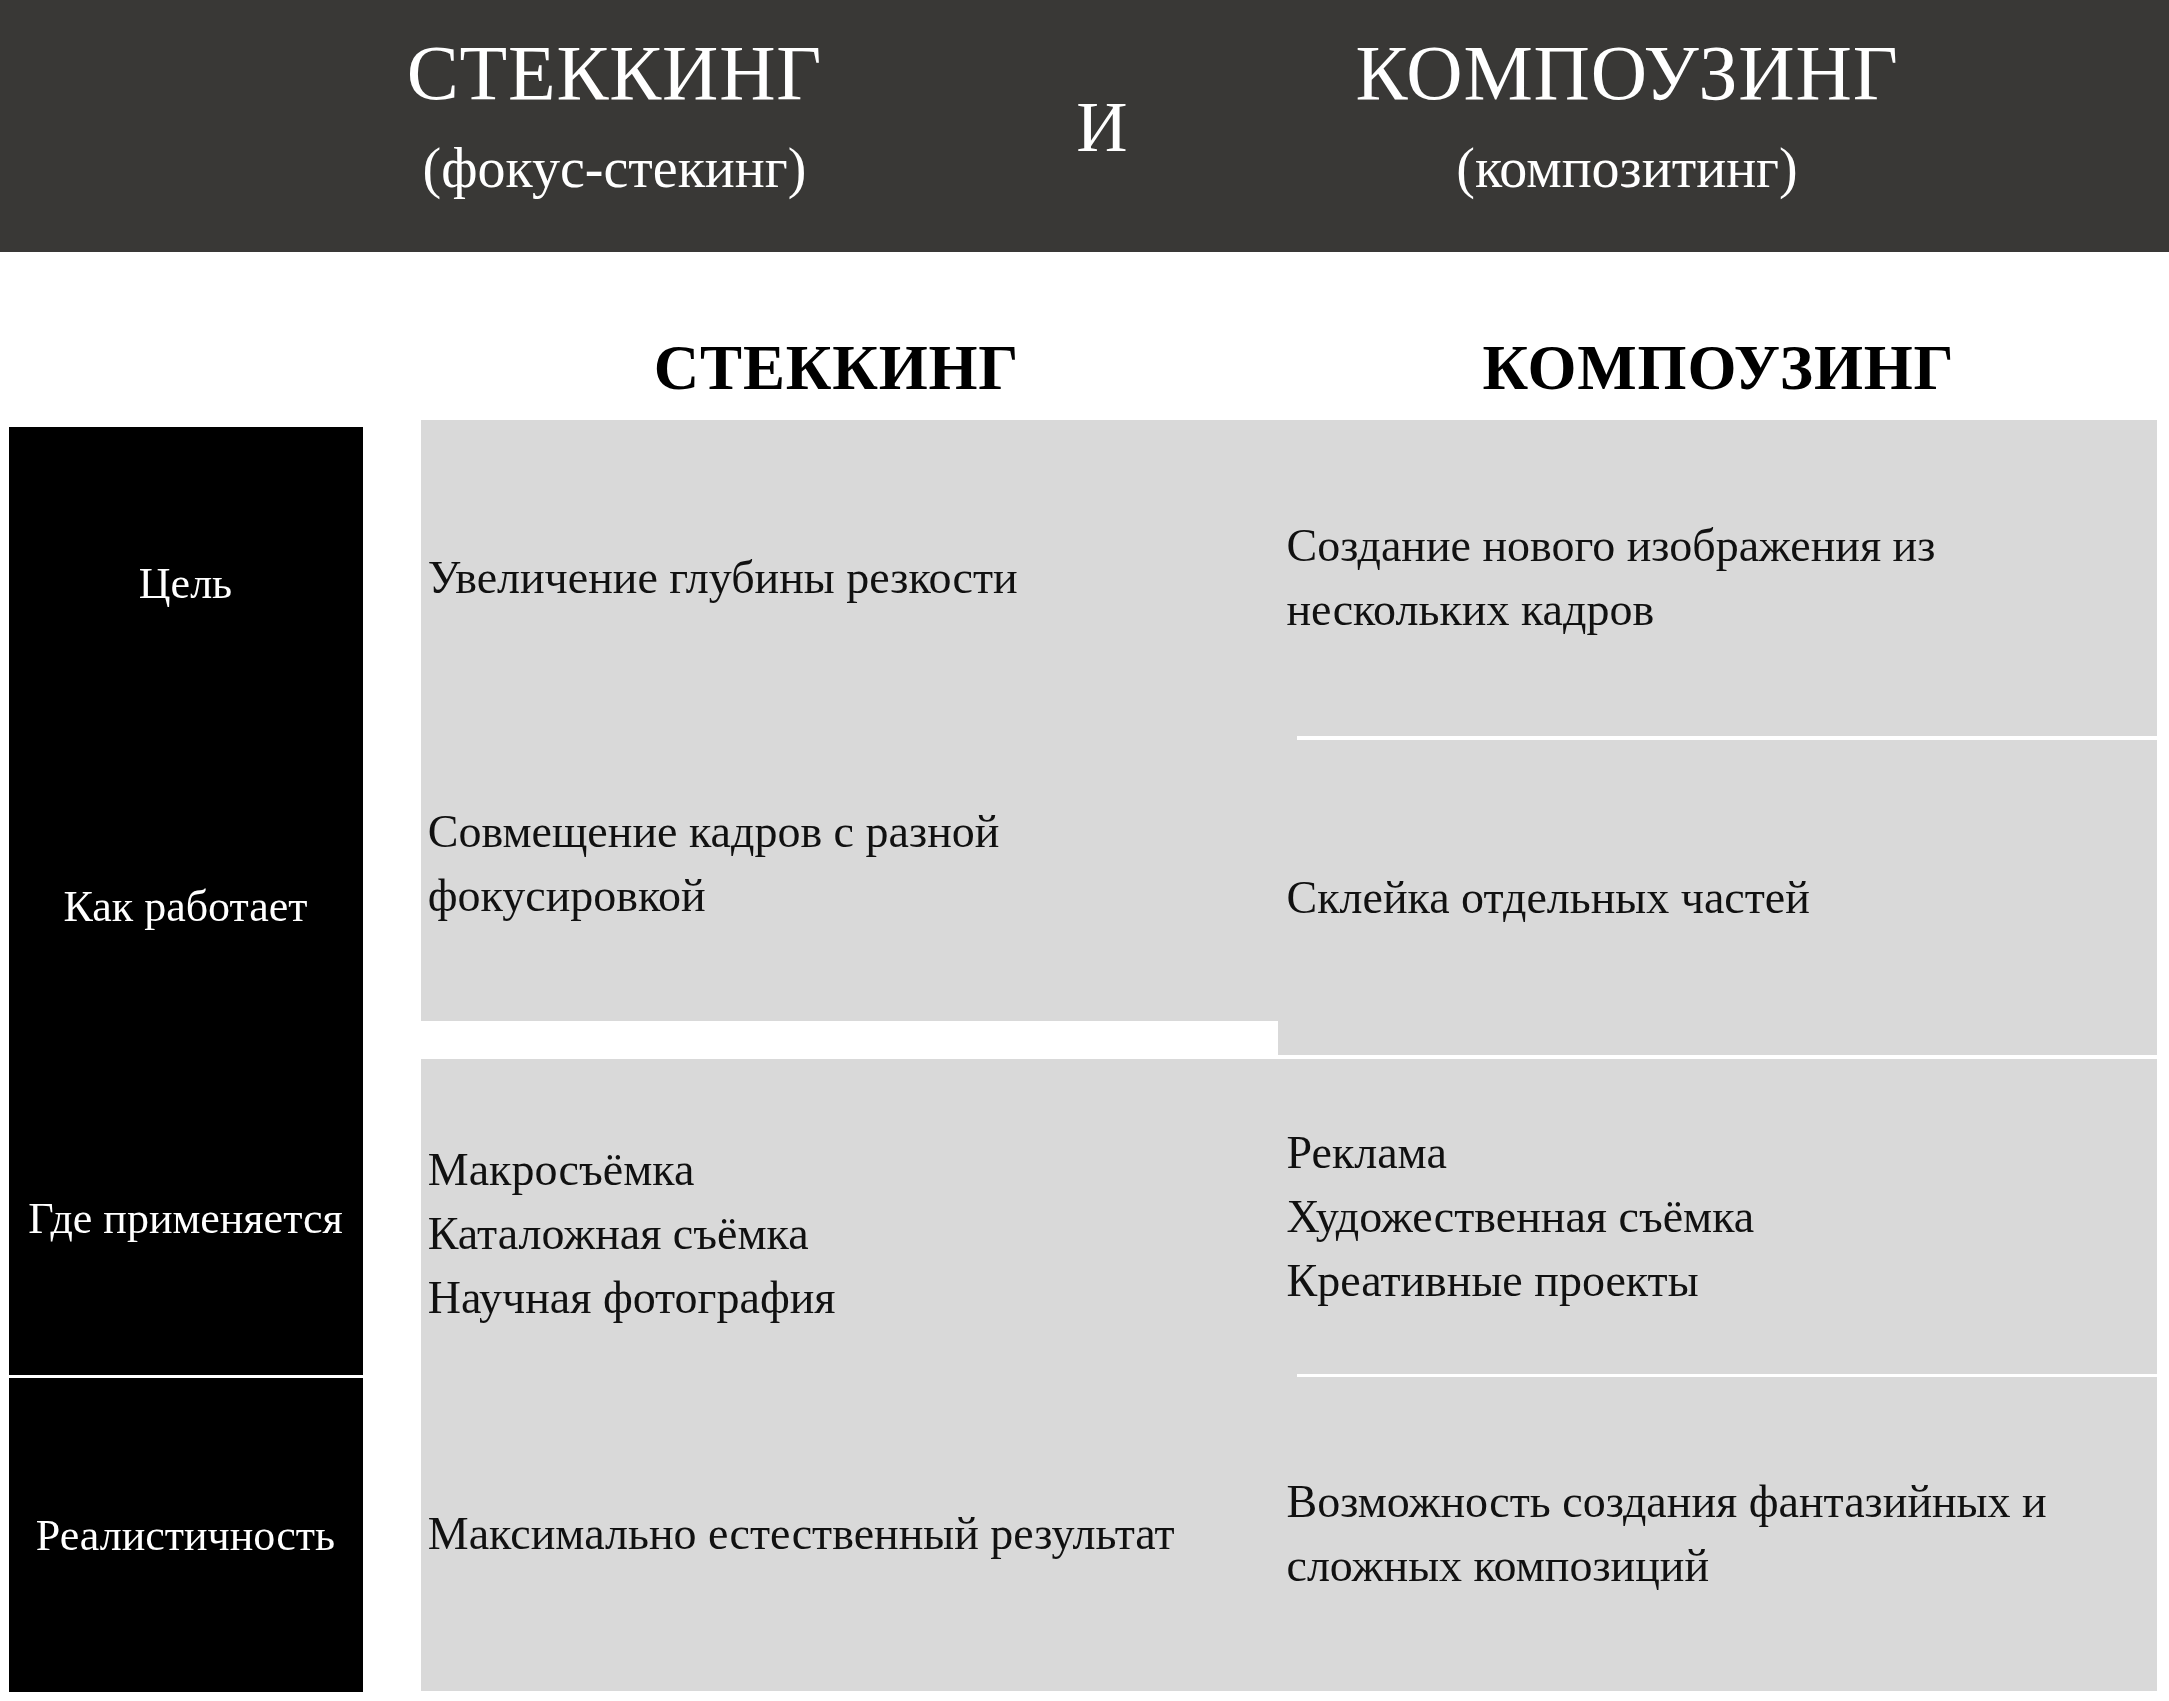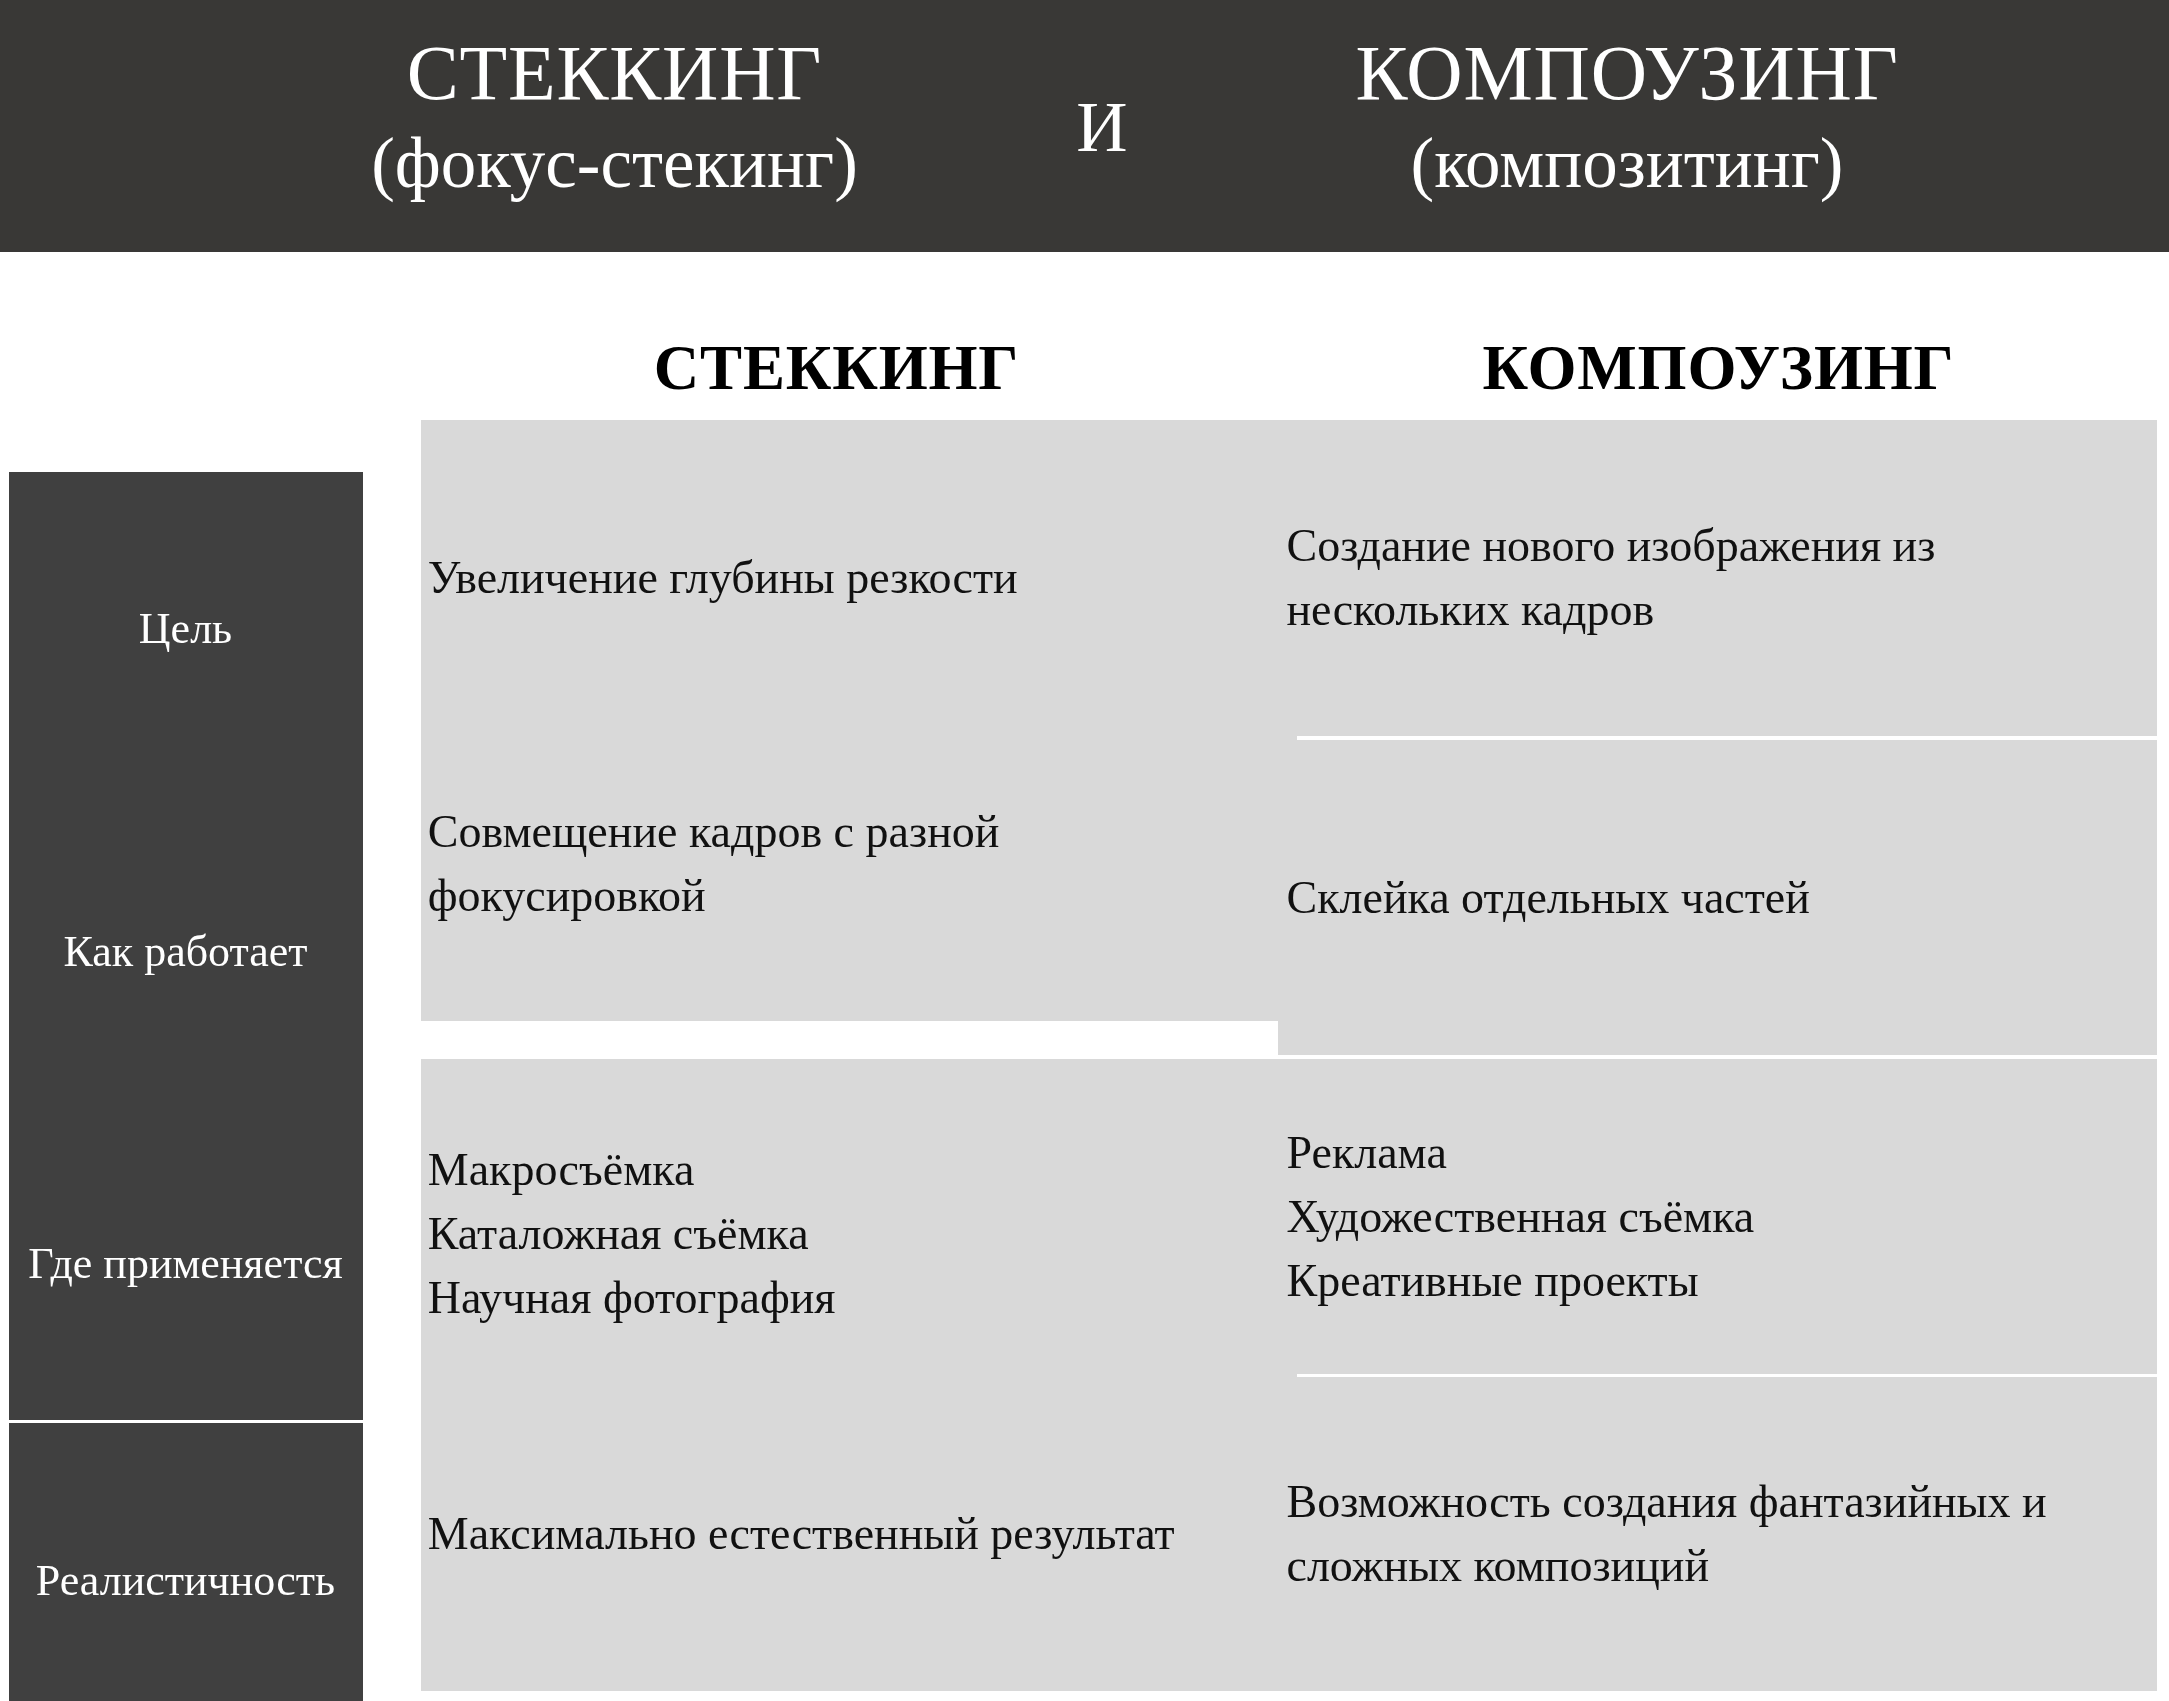--- a/index.html
+++ b/index.html
@@ -27,23 +27,23 @@
       text-align: center;
       line-height: 1;
     }
     .header-block .title {
       font-size: 78px;
       display: block;
       height: 85px;
       letter-spacing: 0.8px;
     }
     .header-block .subtitle {
-      font-size: 71px;
+      font-size: 56px;
       display: block;
-      margin-top: 9px;
+      margin-top: 21px;
     }
     .header-left { left: 322px; width: 585px; }
     .header-right { left: 1305px; width: 644px; }
     .header-conj {
       position: absolute;
       left: 1051px; top: 92px;
       width: 102px;
       text-align: center;
       font-size: 71px;
       line-height: 1;
@@ -59,30 +59,29 @@
       line-height: 1;
       letter-spacing: 0.8px;
     }
     .col-heading-stacking { left: 398px; width: 877px; }
     .col-heading-composing { left: 1280px; width: 877px; }
 
     .row-label {
       position: absolute;
       left: 8.5px;
       width: 354px;
-      background: #404040;
+      background: #000000;
       color: #ffffff;
       font-size: 44px;
       display: flex;
       align-items: center;
       justify-content: center;
       text-align: center;
       box-sizing: border-box;
       white-space: nowrap;
-      margin-top: 45px;
     }
     .cell {
       position: absolute;
       background: #d9d9d9;
       color: #111111;
       font-size: 46px;
       line-height: 64px;
       display: flex;
       flex-direction: column;
       justify-content: center;

